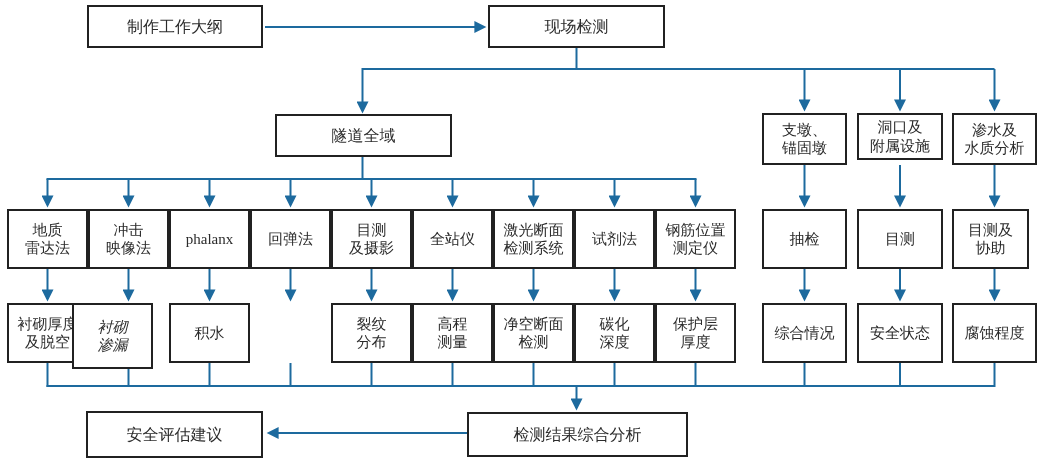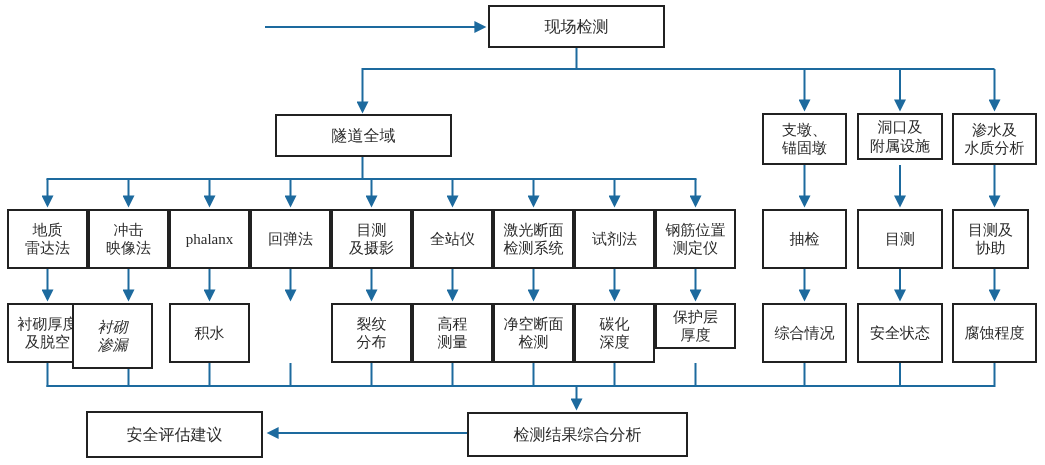--- a/index.html
+++ b/index.html
@@ -84,20 +84,21 @@
       <path d="M900 165 V205" marker-end="url(#arr)"></path>
       <path d="M994.5 165 V205" marker-end="url(#arr)"></path>
       <path d="M804.5 269 V299" marker-end="url(#arr)"></path>
       <path d="M900 269 V299" marker-end="url(#arr)"></path>
       <path d="M994.5 269 V299" marker-end="url(#arr)"></path>
       <path d="M576.5 386 V408" marker-end="url(#arr)"></path>
       <path d="M467 433 H269" marker-end="url(#arr)"></path>
     </g>
   </svg>
 
+  <div class="box f16" style="left:87px;top:5px;width:176px;height:43px;">制作工作大纲</div>
   <div class="box f16" style="left:488px;top:5px;width:177px;height:43px;">现场检测</div>
 
   <div class="box f16" style="left:275px;top:114px;width:177px;height:43px;">隧道全域</div>
   <div class="box f15" style="left:762px;top:113px;width:85px;height:52px;">支墩、
 锚固墩</div>
   <div class="box f15" style="left:857px;top:113px;width:86px;height:47px;">洞口及
 附属设施</div>
   <div class="box f15" style="left:952px;top:113px;width:85px;height:52px;">渗水及
 水质分析</div>
 
@@ -127,21 +128,21 @@
 渗漏</div>
   <div class="box f15" style="left:169px;top:303px;width:81px;height:60px;">积水</div>
   <div class="box f15" style="left:331px;top:303px;width:81px;height:60px;">裂纹
 分布</div>
   <div class="box f15" style="left:412px;top:303px;width:81px;height:60px;">高程
 测量</div>
   <div class="box f15" style="left:493px;top:303px;width:81px;height:60px;">净空断面
 检测</div>
   <div class="box f15" style="left:574px;top:303px;width:81px;height:60px;">碳化
 深度</div>
-  <div class="box f15" style="left:655px;top:303px;width:81px;height:46px;">保护层
+  <div class="box f15" style="left:655px;top:303px;width:81px;height:60px;">保护层
 厚度</div>
 
   <div class="box f15" style="left:762px;top:303px;width:85px;height:60px;">综合情况</div>
   <div class="box f15" style="left:857px;top:303px;width:86px;height:60px;">安全状态</div>
   <div class="box f15" style="left:952px;top:303px;width:85px;height:60px;">腐蚀程度</div>
 
   <div class="box f16" style="left:467px;top:412px;width:221px;height:45px;">检测结果综合分析</div>
   <div class="box f16" style="left:86px;top:411px;width:177px;height:47px;">安全评估建议</div>
 
 </div>

